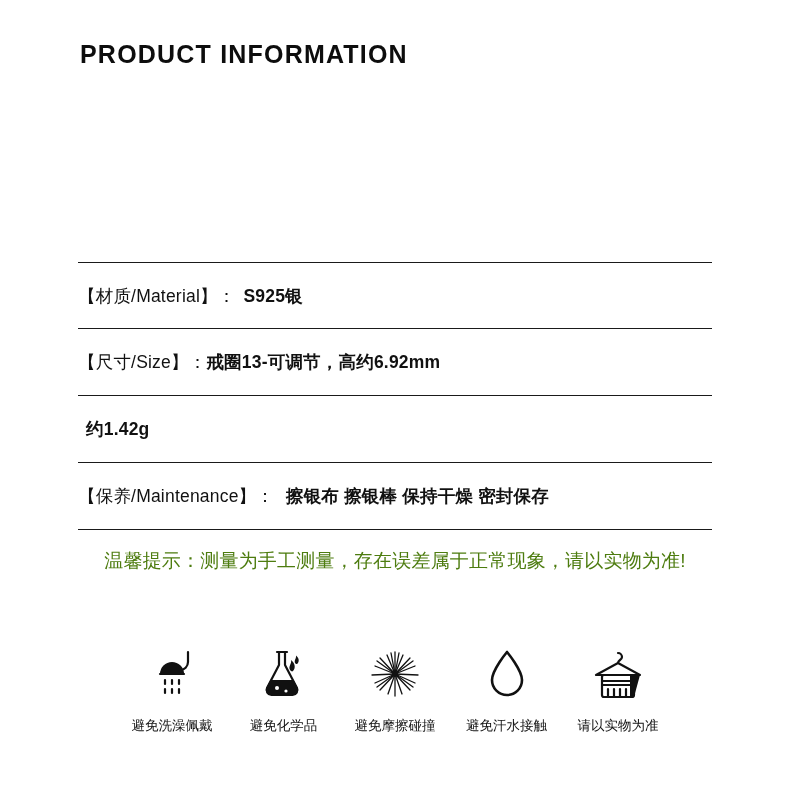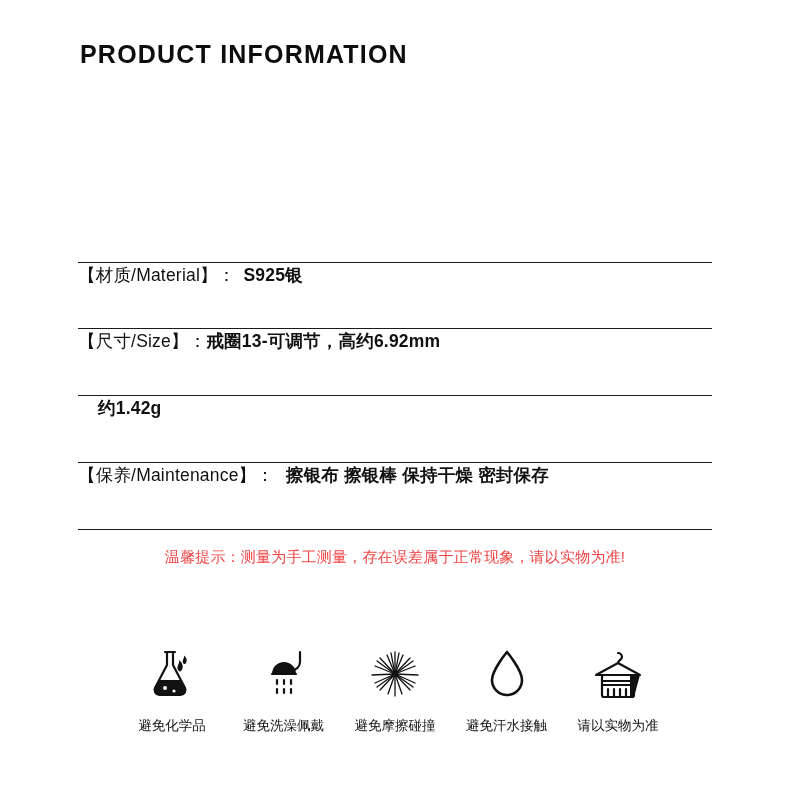--- a/index.html
+++ b/index.html
@@ -32,20 +32,21 @@
   .spec-list {
     position: absolute;
     left: 78px;
     top: 262px;
     width: 634px;
   }
   .spec-row {
     border-bottom: 1.4px solid #1a1a1a;
     height: 67px;
     display: flex;
+    align-items: center;
     box-sizing: border-box;
   }
   .spec-row:first-child {
     border-top: 1.4px solid #1a1a1a;
   }
   .spec-text {
     font-size: 17.5px;
     color: #111111;
     letter-spacing: 0.2px;
     white-space: nowrap;
@@ -55,22 +56,22 @@
   }
   .spec-value {
     font-weight: 700;
   }
   .note {
     position: absolute;
     left: 0;
     right: 0;
     top: 548px;
     text-align: center;
-    font-size: 15px;
-    color: #ef4444;
+    font-size: 19px;
+    color: #4d7c0f;
     letter-spacing: 0.2px;
   }
   .icons {
     position: absolute;
     left: 120px;
     top: 640px;
     width: 550px;
     display: flex;
     justify-content: space-between;
     align-items: flex-end;
@@ -105,70 +106,70 @@
   <div class="spec-list">
     <div class="spec-row">
       <span class="spec-text spec-label">【材质/Material】：</span>
       <span class="spec-text spec-value" style="margin-left:8px;">S925银</span>
     </div>
     <div class="spec-row">
       <span class="spec-text spec-label">【尺寸/Size】：</span>
       <span class="spec-text spec-value" style="">戒圈13-可调节，高约6.92mm</span>
     </div>
     <div class="spec-row">
-      <span class="spec-text spec-value" style="margin-left:20px;">约1.42g</span>
+      <span class="spec-text spec-value" style="margin-left:8px;">约1.42g</span>
     </div>
     <div class="spec-row">
       <span class="spec-text spec-label">【保养/Maintenance】：</span>
       <span class="spec-text spec-value" style="margin-left:12px;">擦银布 擦银棒 保持干燥 密封保存</span>
     </div>
   </div>
 
   <div class="note">温馨提示：测量为手工测量，存在误差属于正常现象，请以实物为准!</div>
 
   <div class="icons">
-
-    <div class="icon-item">
-      <div class="icon-box">
-        <svg width="58" height="58" viewBox="0 0 58 58">
-          <g fill="none" stroke="#111" stroke-width="2.2" stroke-linecap="round" stroke-linejoin="round">
-            <path d="M22 8 h10"></path>
-            <path d="M24 8 v13 L12 44 a5 5 0 0 0 4.4 7 h21.2 a5 5 0 0 0 4.4 -7 L30 21 V8"></path>
-          </g>
-          <path d="M15.5 36 h23 l4 7.5 a5 5 0 0 1 -4.4 7.5 h-22.2 a5 5 0 0 1 -4.4 -7.5 z" fill="#111"></path>
-          <circle cx="22" cy="44" r="2" fill="#fff"></circle>
-          <circle cx="31" cy="47" r="1.6" fill="#fff"></circle>
-          <g fill="#111">
-            <path d="M35 26 c-2 -4 2 -6 1 -10 c4 3 5 8 2 11 c-1 1 -2 0 -3 -1 z"></path>
-            <path d="M40 19 c-1 -3 1.5 -4.5 1 -7.5 c3 2.2 3.6 6 1.4 8.2 c-0.8 0.8 -1.8 0.3 -2.4 -0.7 z"></path>
-          </g>
-        </svg>
-      </div>
-      <div class="icon-caption">避免化学品</div>
-    </div>
 
     <div class="icon-item">
       <div class="icon-box">
         <svg width="58" height="58" viewBox="0 0 58 58">
           <g fill="none" stroke="#111" stroke-width="2.2" stroke-linecap="round" stroke-linejoin="round">
             <path d="M45 8 v10 a8 8 0 0 1 -8 8 H29"></path>
             <path d="M17 30 a12 12 0 0 1 24 0 z" fill="#111" stroke="none"></path>
             <path d="M17 30 h24"></path>
           </g>
           <g stroke="#111" stroke-width="2.2" stroke-linecap="round">
             <path d="M22 36 v4"></path>
             <path d="M29 36 v4"></path>
             <path d="M36 36 v4"></path>
             <path d="M22 45 v4"></path>
             <path d="M29 45 v4"></path>
             <path d="M36 45 v4"></path>
           </g>
         </svg>
       </div>
       <div class="icon-caption">避免洗澡佩戴</div>
+    </div>
+
+    <div class="icon-item">
+      <div class="icon-box">
+        <svg width="58" height="58" viewBox="0 0 58 58">
+          <g fill="none" stroke="#111" stroke-width="2.2" stroke-linecap="round" stroke-linejoin="round">
+            <path d="M22 8 h10"></path>
+            <path d="M24 8 v13 L12 44 a5 5 0 0 0 4.4 7 h21.2 a5 5 0 0 0 4.4 -7 L30 21 V8"></path>
+          </g>
+          <path d="M15.5 36 h23 l4 7.5 a5 5 0 0 1 -4.4 7.5 h-22.2 a5 5 0 0 1 -4.4 -7.5 z" fill="#111"></path>
+          <circle cx="22" cy="44" r="2" fill="#fff"></circle>
+          <circle cx="31" cy="47" r="1.6" fill="#fff"></circle>
+          <g fill="#111">
+            <path d="M35 26 c-2 -4 2 -6 1 -10 c4 3 5 8 2 11 c-1 1 -2 0 -3 -1 z"></path>
+            <path d="M40 19 c-1 -3 1.5 -4.5 1 -7.5 c3 2.2 3.6 6 1.4 8.2 c-0.8 0.8 -1.8 0.3 -2.4 -0.7 z"></path>
+          </g>
+        </svg>
+      </div>
+      <div class="icon-caption">避免化学品</div>
     </div>
 
     <div class="icon-item">
       <div class="icon-box">
         <svg width="58" height="58" viewBox="0 0 58 58">
           <g stroke="#111" stroke-width="1.3" stroke-linecap="round">
             <path d="M29 30 L29 8"></path>
             <path d="M29 30 L37 11"></path>
             <path d="M29 30 L44 14"></path>
             <path d="M29 30 L49 22"></path>

